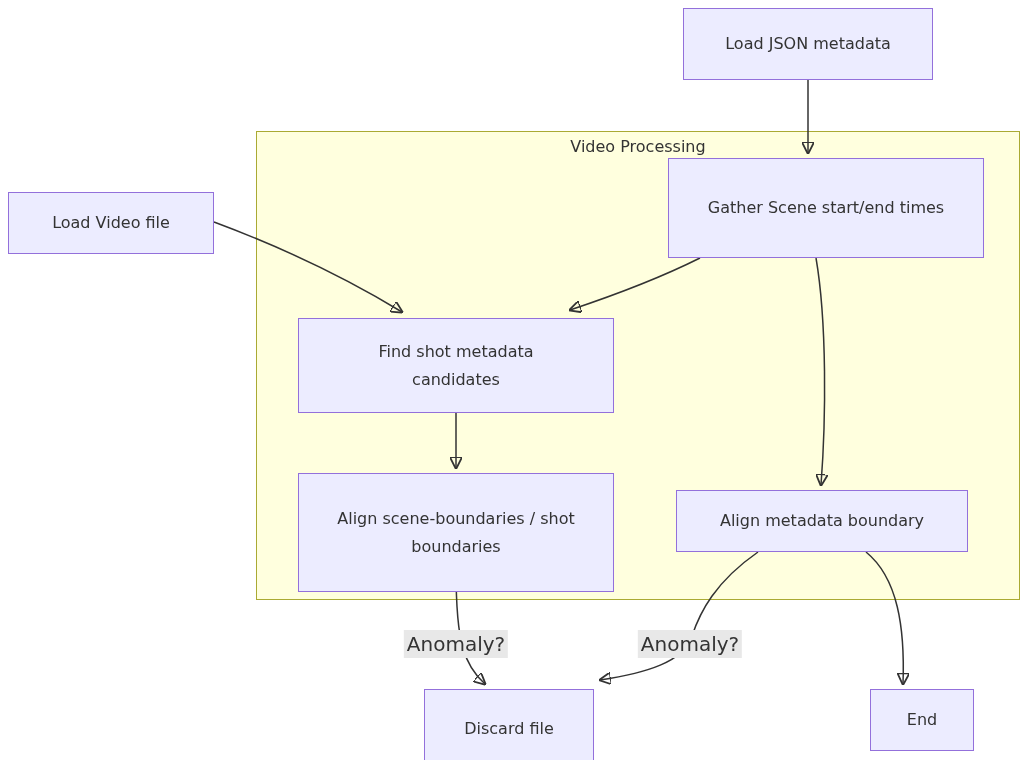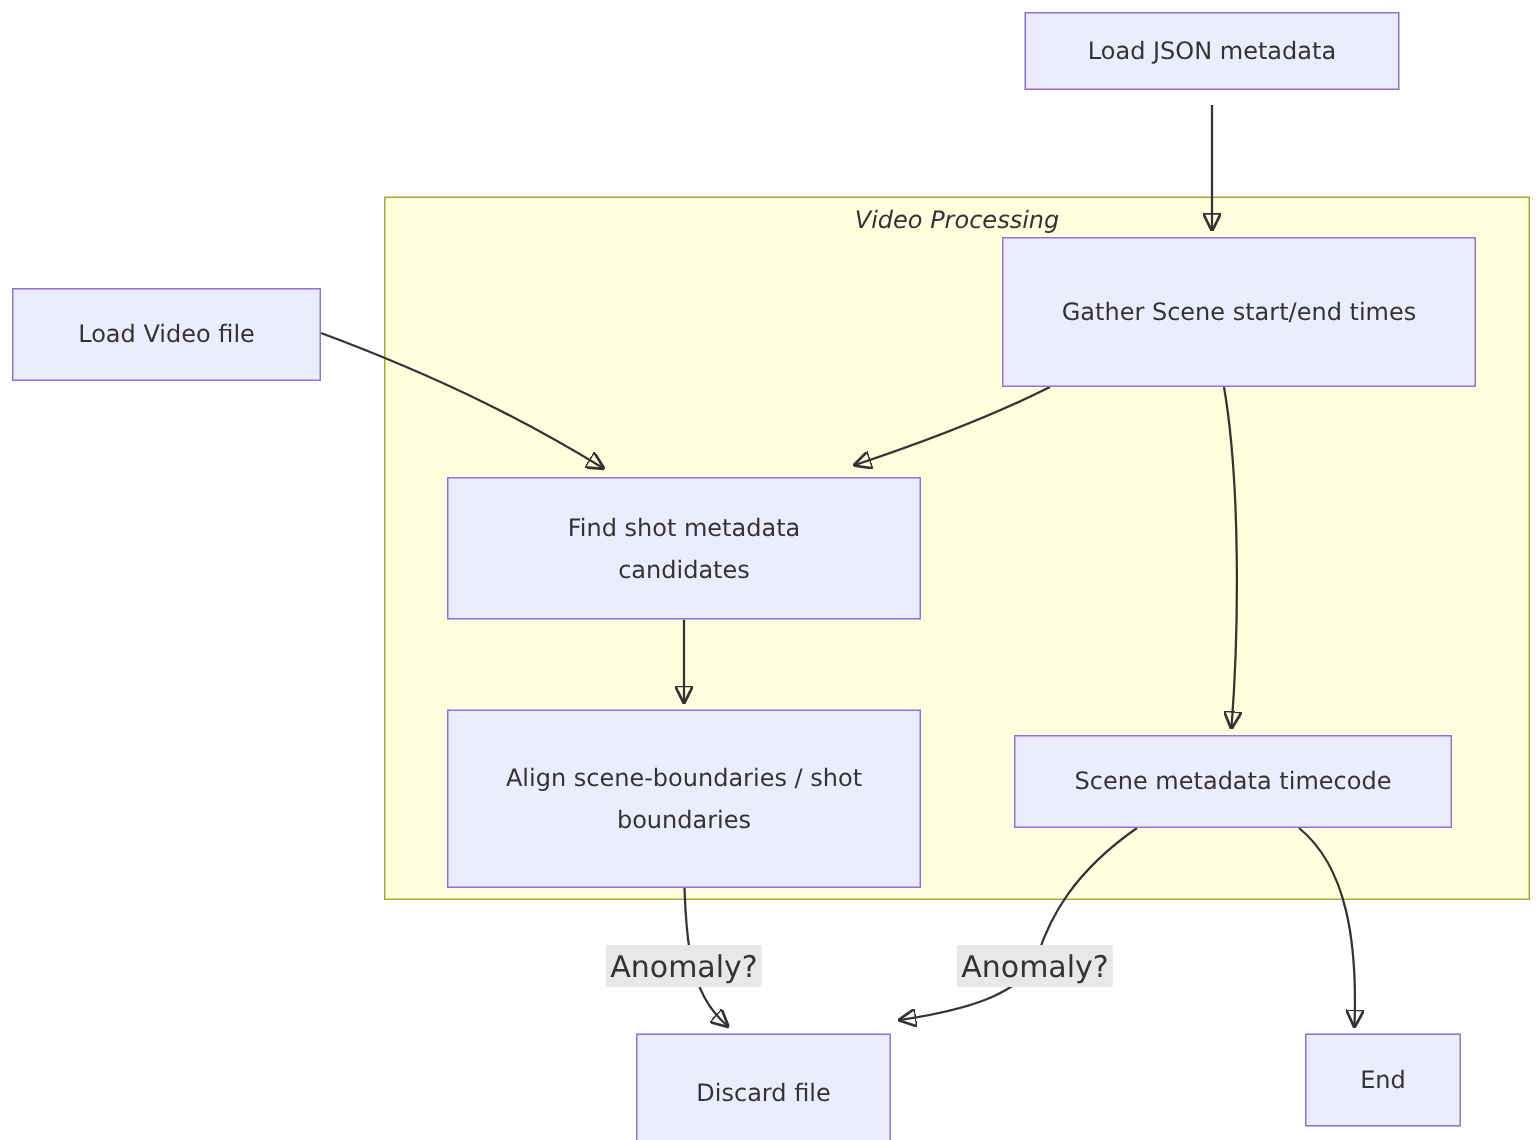--- a/index.html
+++ b/index.html
@@ -20,21 +20,20 @@
     position: absolute;
     background: var(--subgraph-fill, #FFFFDE);
     border: 1px solid var(--subgraph-border, #AAAA33);
     box-sizing: border-box;
   }
   .subgraph-title {
     position: absolute;
     text-align: center;
     font-size: 16px;
     color: var(--text, #333333);
-    font-style: italic;
   }
   .node {
     position: absolute;
     background: var(--node-fill, #ECECFF);
     border: 1px solid var(--node-border, #9370DB);
     box-sizing: border-box;
     display: flex;
     align-items: center;
     justify-content: center;
     text-align: center;
@@ -84,42 +83,42 @@
     <path d="M808,70 L808,153" marker-end="url(#arrow)"></path>
     <path d="M214,222 C300,254 356,284 402,312" marker-end="url(#arrow)"></path>
     <path d="M700,258 C660,278 612,296 570,310" marker-end="url(#arrow)"></path>
     <path d="M816,258 C827,322 826,420 821,485" marker-end="url(#arrow)"></path>
     <path d="M456,413 L456,468" marker-end="url(#arrow)"></path>
     <path d="M456,568 C456,602 458,632 463,648 C468,666 476,676 485,684" marker-end="url(#arrow)"></path>
     <path d="M758,552 C715,582 700,612 692,636 C684,662 646,673 600,680" marker-end="url(#arrow)"></path>
     <path d="M866,552 C898,578 905,628 903,684" marker-end="url(#arrow)"></path>
   </svg>
 
-  <div class="node" style="left:683px; top:8px; width:250px; height:52px;">
+  <div class="node" style="left:683px; top:8px; width:250px; height:72px;">
     <span class="label">Load JSON metadata</span>
   </div>
 
   <div class="node" style="left:8px; top:179px; width:206px; height:62px;margin-top:13px;">
     <span class="label">Load Video file</span>
   </div>
 
   <div class="node" style="left:652px; top:158px; width:316px; height:100px;margin-left:16px;">
     <span class="label">Gather Scene start/end times</span>
   </div>
 
   <div class="node" style="left:298px; top:318px; width:316px; height:95px;">
     <span class="label">Find shot metadata candidates</span>
   </div>
 
   <div class="node" style="left:298px; top:473px; width:316px; height:119px;">
     <span class="label">Align scene-boundaries / shot boundaries</span>
   </div>
 
   <div class="node" style="left:676px; top:490px; width:292px; height:62px;">
-    <span class="label">Scene metadata timecode</span>
+    <span class="label">Align metadata boundary</span>
   </div>
 
   <div class="node" style="left:424px; top:689px; width:170px; height:80px;">
     <span class="label">Discard file</span>
   </div>
 
   <div class="node" style="left:870px; top:689px; width:104px; height:62px;align-items:center;">
     <span class="label">End</span>
   </div>
 

